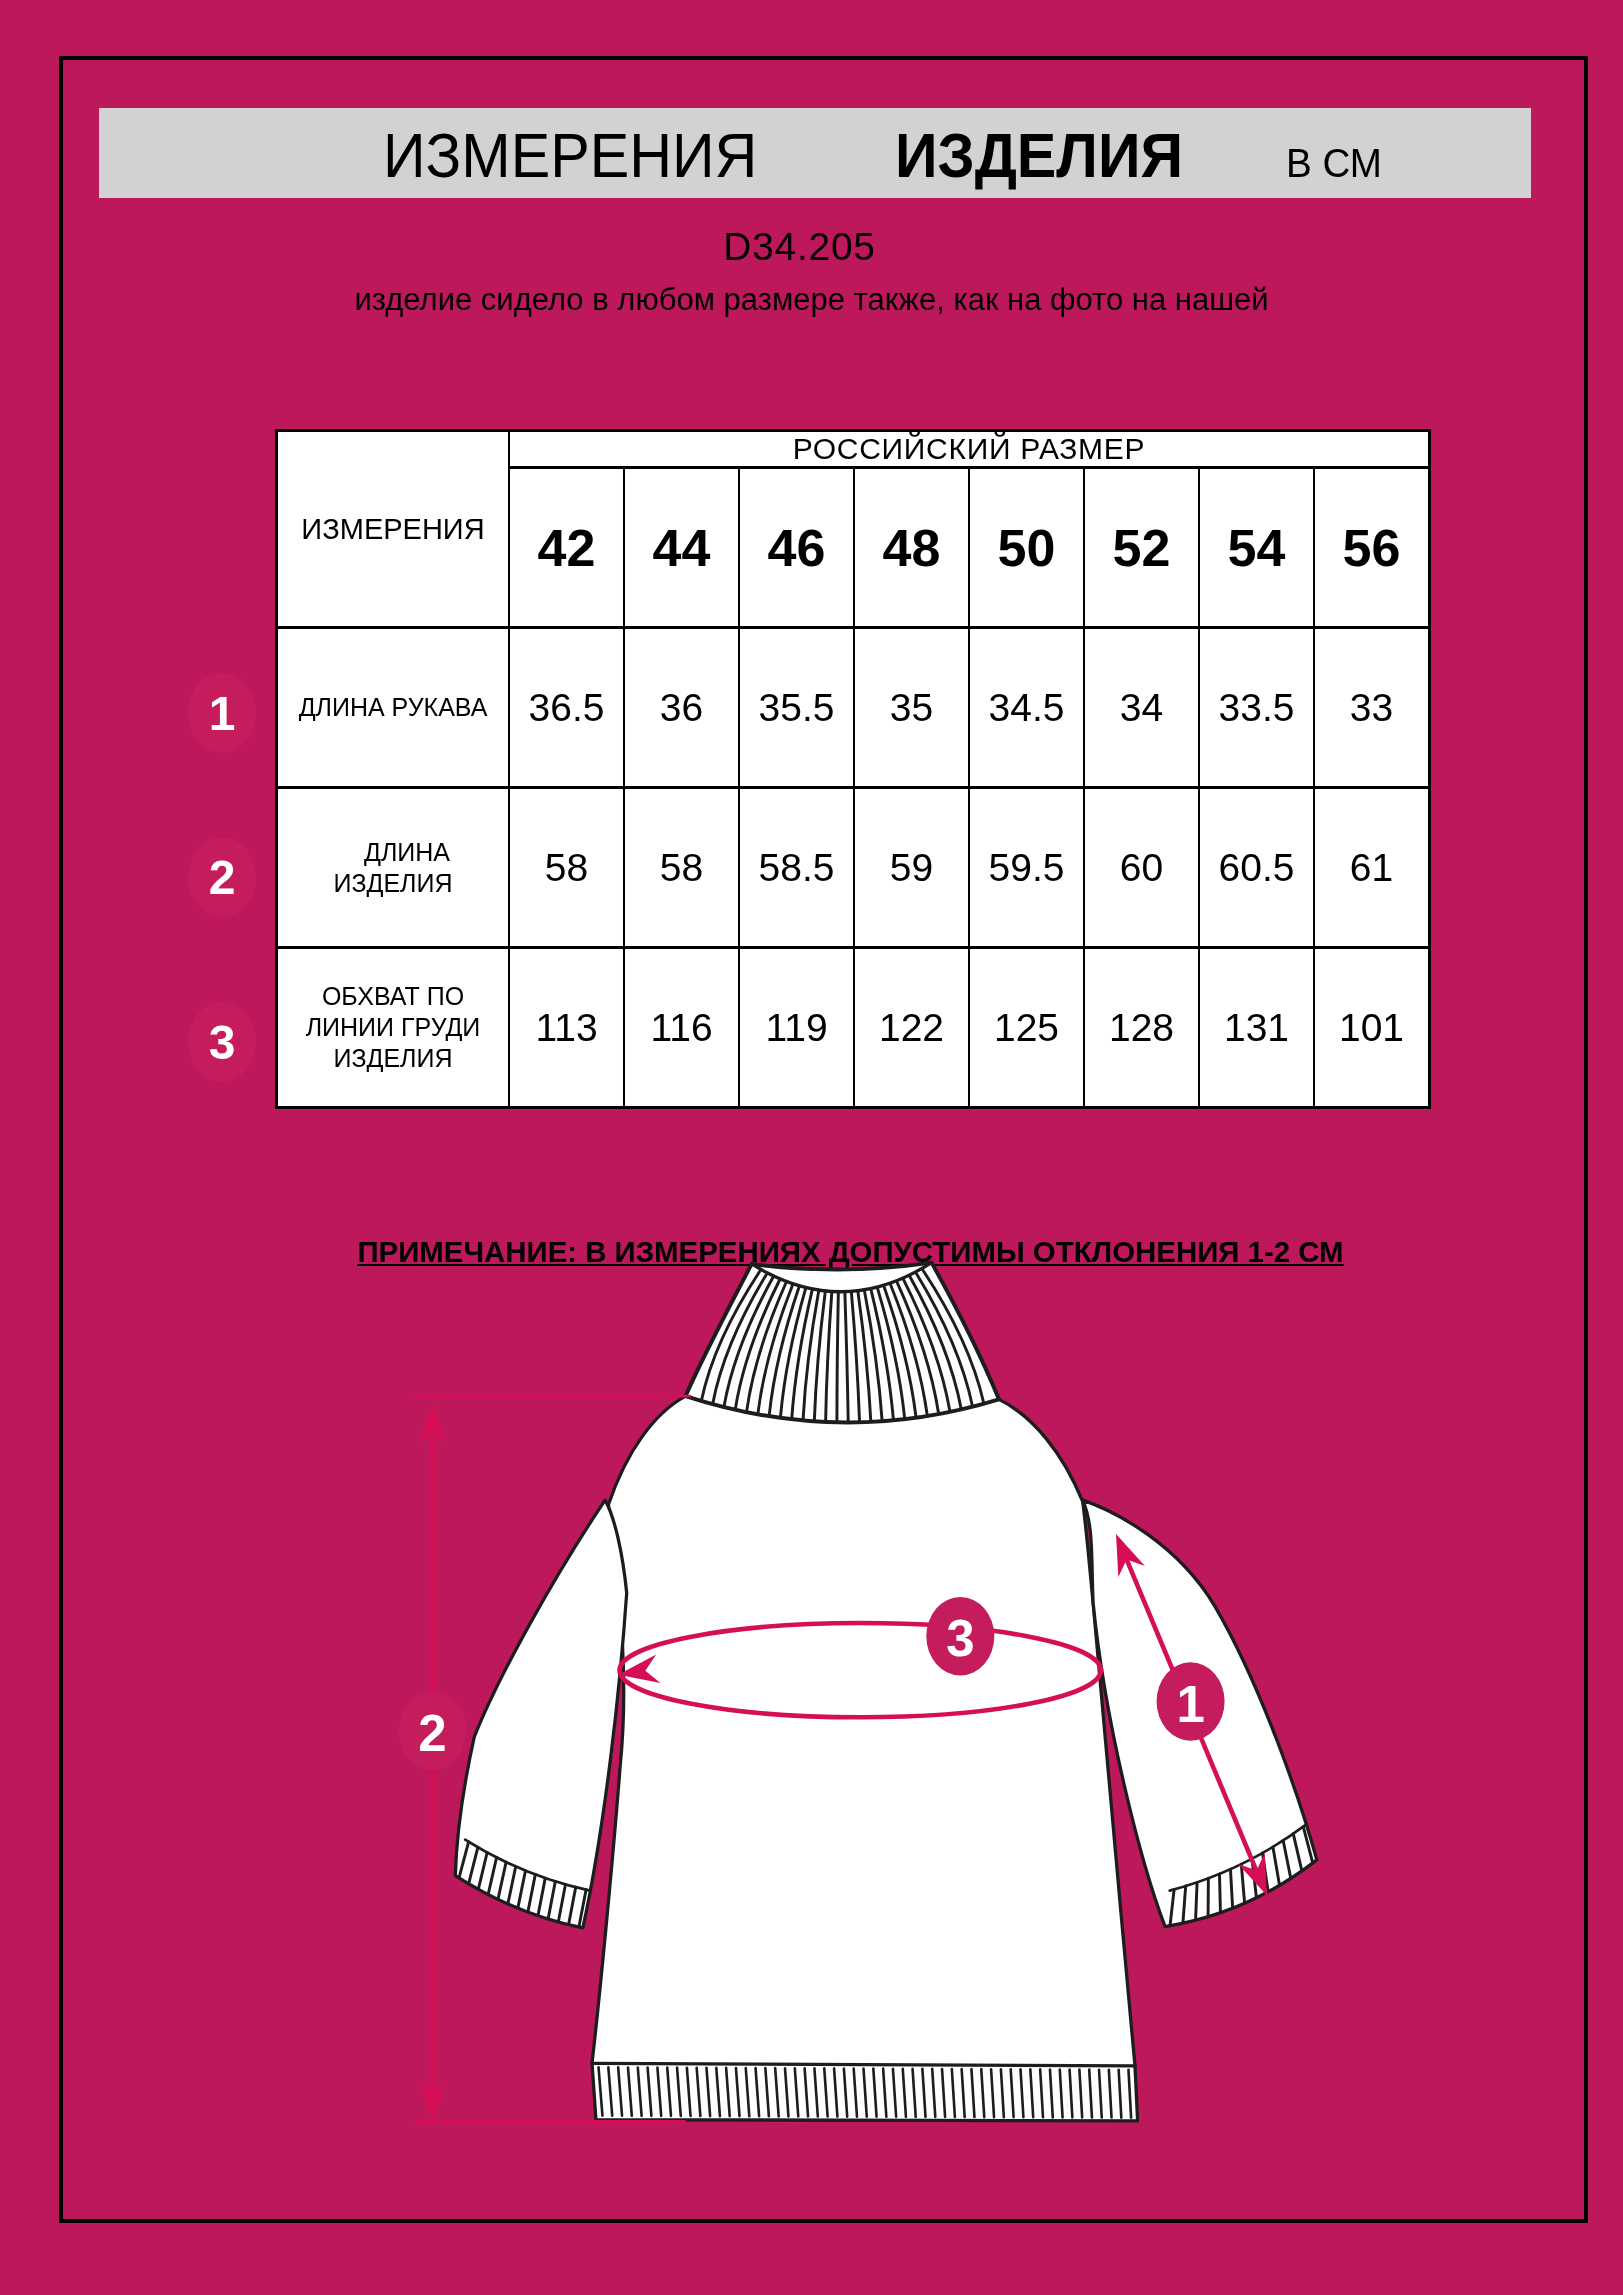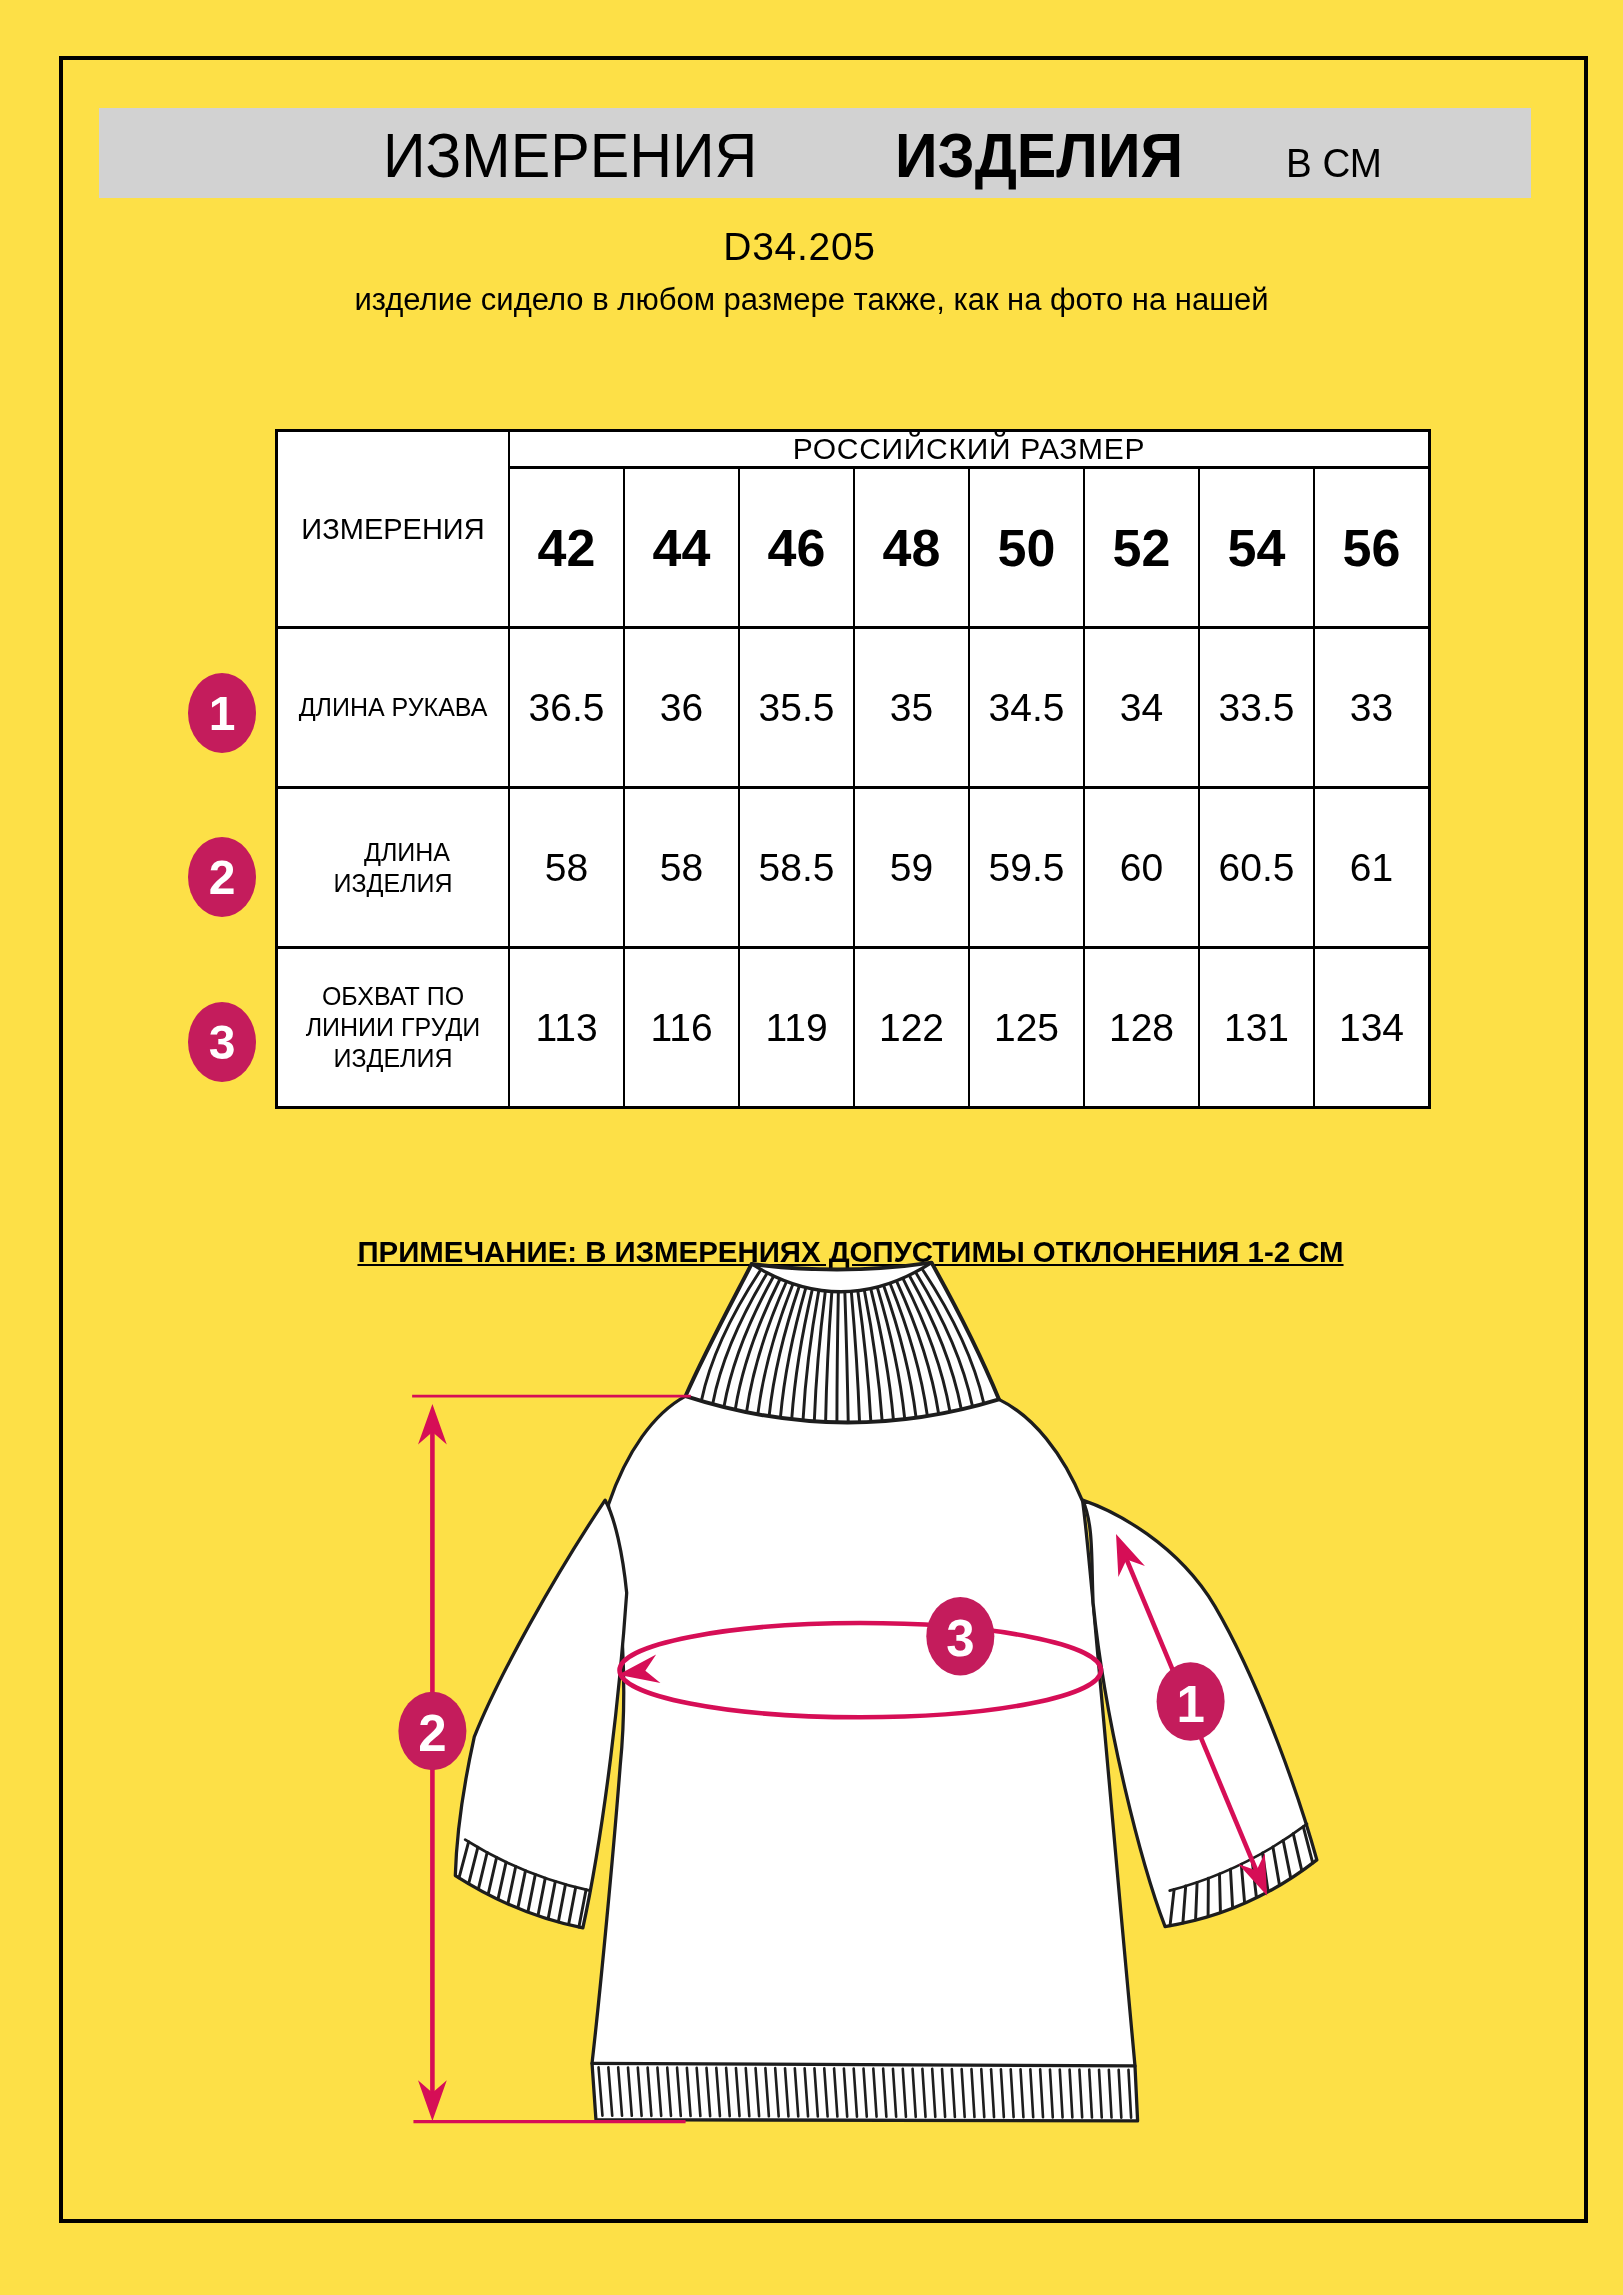--- a/index.html
+++ b/index.html
@@ -1,16 +1,16 @@
 <!DOCTYPE html>
 <html style="font-size:10.5px"><head>
 <meta charset="utf-8">
 <style>
   html,body{margin:0;padding:0;background:#ffffff;}
-  #page{position:relative;width:1623px;height:2295px;background:#fde047;overflow:hidden;
+  #page{position:relative;width:1623px;height:2295px;background:#be185d;overflow:hidden;
         font-family:"Liberation Sans","DejaVu Sans",sans-serif;color:#000;}
   #frame{position:absolute;left:59px;top:56px;width:1521px;height:2159px;border:4.6px solid #000;}
   #titlebar{position:absolute;left:99px;top:108px;width:1432px;height:90px;}
   .title-word{position:absolute;top:119px;font-size:63px;font-weight:400;transform:scaleX(.94);transform-origin:left;white-space:nowrap;}
   #title-w2{font-weight:700;}
   #title-w3{top:140px;font-size:41px;font-weight:400;}
   #product-code{position:absolute;left:47px;top:225px;width:1505px;text-align:center;font-size:39px;font-weight:500;letter-spacing:0.7px;}
   #description{position:absolute;left:59px;top:280px;width:1505px;text-align:center;font-size:31px;line-height:39px;font-weight:400;}
   #note{position:absolute;left:144px;top:1235px;width:1413px;text-align:center;font-size:29.4px;font-weight:700;text-decoration:underline;}
   
@@ -96,21 +96,21 @@
         <span style="display:block;">ЛИНИИ ГРУДИ</span>
         <span style="display:block;">ИЗДЕЛИЯ</span>
       </td>
       <td class="cell-value">113</td>
       <td class="cell-value">116</td>
       <td class="cell-value">119</td>
       <td class="cell-value">122</td>
       <td class="cell-value">125</td>
       <td class="cell-value">128</td>
       <td class="cell-value">131</td>
-      <td class="cell-value">134</td>
+      <td class="cell-value">101</td>
     </tr>
   </tbody>
     </table>
 
   <div class="tbl-badge" style="left:188px;top:673px;background:#C41C5C;">1</div>
   <div class="tbl-badge" style="left:188px;top:837px;background:#C41C5C;">2</div>
   <div class="tbl-badge" style="left:188px;top:1002px;background:#C41C5C;">3</div>
 
   <div id="note">ПРИМЕЧАНИЕ: В ИЗМЕРЕНИЯХ ДОПУСТИМЫ ОТКЛОНЕНИЯ 1-2 СМ</div>
 

